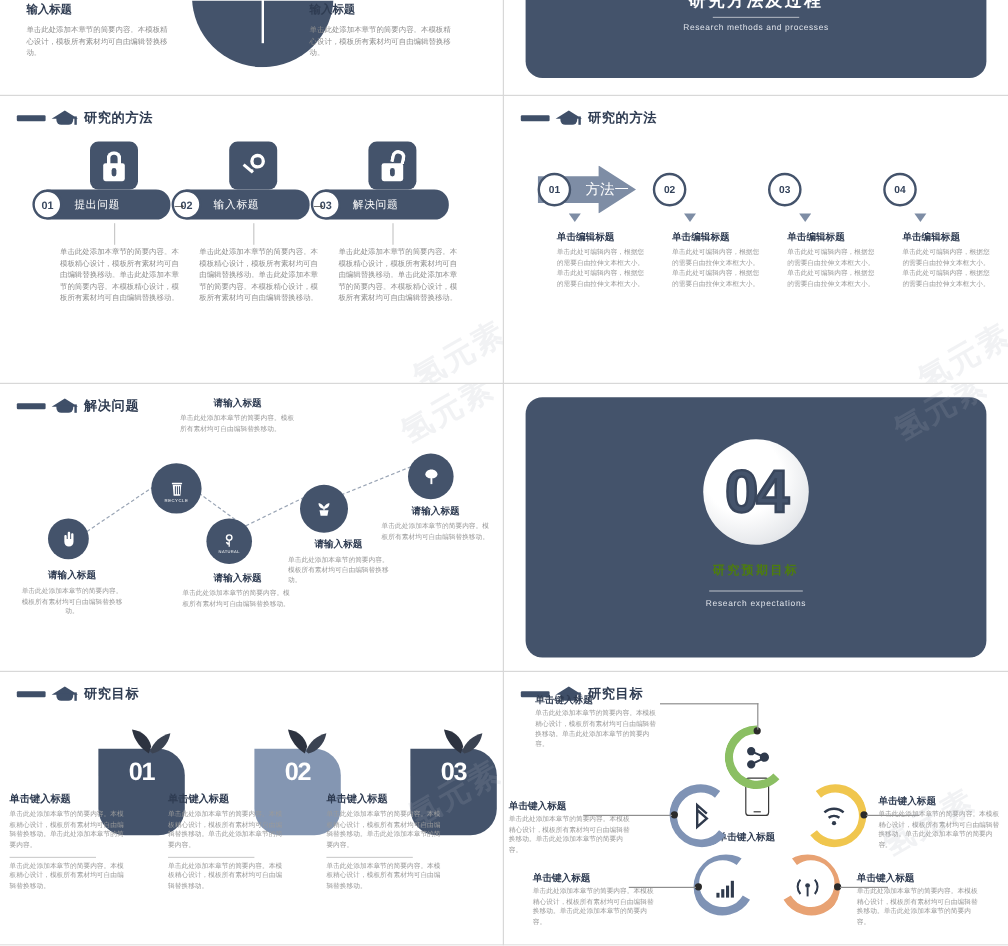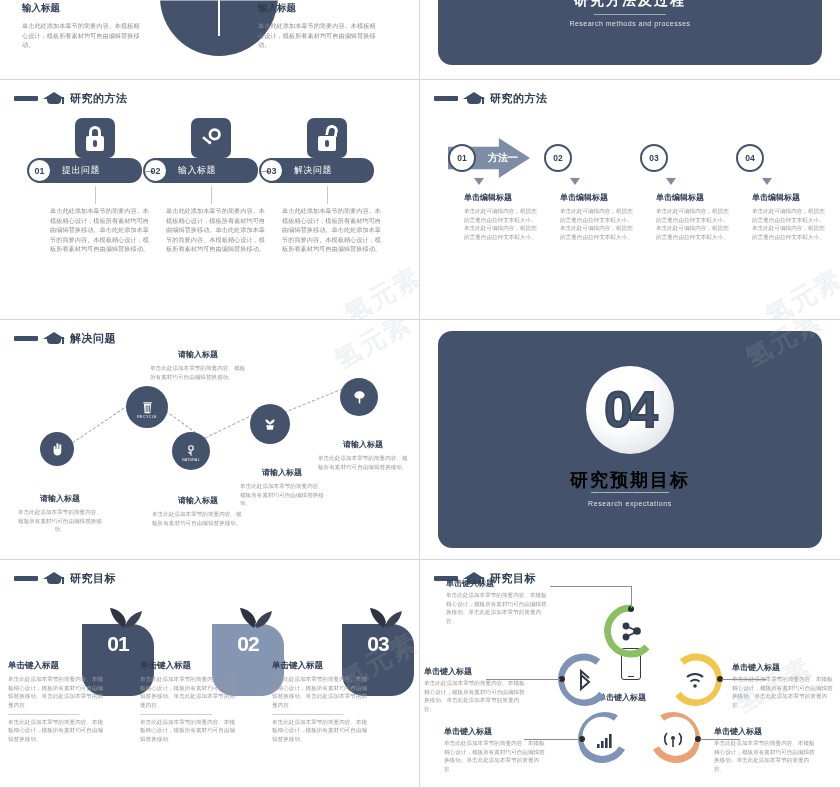--- a/index.html
+++ b/index.html
@@ -92,54 +92,54 @@
   .s2 .vline.v1 { left: 95px; } .s2 .vline.v2 { left: 211px; } .s2 .vline.v3 { left: 327px; }
   .s2 .body { position: absolute; top: 126px; width: 100px; }
   .s2 .body.a { left: 50px; } .s2 .body.b { left: 166px; } .s2 .body.c { left: 282px; }
 
   
   .s3 .arw {
     position: absolute; top: 58px; width: 82px; height: 40px; background: #7e8da5;
     clip-path: polygon(0 22%, 62% 22%, 62% 0, 100% 50%, 62% 100%, 62% 78%, 0 78%);
     display: flex; align-items: center;
   }
-  .s3 .arw .alabel { margin-left: 40px; color: #fff; font-size: 10px; font-weight: bold; }
+  .s3 .arw .alabel { margin-left: 40px; color: #fff; font-size: 12px; font-weight: normal; }
   .s3 .acirc {
     position: absolute; top: 64px; width: 28px; height: 28px; border-radius: 50%;
     background: #fff; border: 2.5px solid #44536b; color: #33425a;
     font-size: 8.5px; font-weight: bold; display: flex; align-items: center; justify-content: center;
   }
   .s3 .tick { position: absolute; top: 98px; width: 0; height: 0;
     border-left: 5px solid transparent; border-right: 5px solid transparent; border-top: 7px solid #7e8da5; }
   .s3 .body { position: absolute; top: 112px; width: 78px; }
 
   
   .s4 .ecirc {
     position: absolute; border-radius: 50%; background: #44536b;
     display: flex; align-items: center; justify-content: center; color: #fff;
   }
   .s4 .lnk { position: absolute; height: 0; border-top: 1px dashed #9aa5b5; transform-origin: 0 0; }
   .s4 .tblk { position: absolute; width: 86px; }
-  .s4 .tblk .h-sub { font-size: 8px; margin-top: 19px; }
+  .s4 .tblk .h-sub { font-size: 8px; }
 
   
   .s5 .panel {
     position: absolute; left: 18px; top: 11px; right: 18px; bottom: 11px;
     background: #44536b; border-radius: 14px;
   }
   .s5 .bigcirc {
     position: absolute; left: 50%; top: 46px; transform: translateX(-50%);
     width: 88px; height: 88px; border-radius: 50%;
     background: radial-gradient(circle at 38% 34%, #ffffff 40%, #e7e9ec 72%, #c9ced6 100%);
     display: flex; align-items: center; justify-content: center;
   }
   .s5 .bignum { font-size: 50px; font-weight: bold; color: #44536b; letter-spacing: -2px;
     -webkit-text-stroke: 2px #39465c; }
   .s5 .ztitle { position: absolute; left: 0; right: 0; top: 148px; text-align: center;
-    color: #000000; font-size: 18px; font-weight: bold; letter-spacing: 2px; }
+    color: #4d7c0f; font-size: 10px; font-weight: bold; letter-spacing: 2px; }
   .s5 .zrule { position: absolute; left: 50%; transform: translateX(-50%); top: 172px;
     width: 78px; height: 1px; background: rgba(255,255,255,.55); }
   .s5 .zsub { position: absolute; left: 0; right: 0; top: 180px; text-align: center;
     color: #dfe3ea; font-size: 7px; letter-spacing: .6px; }
 
   
   .s6 .apple { position: absolute; width: 72px; height: 72px; border-radius: 0 22px 22px 22px;
     display: flex; align-items: flex-start; justify-content: center; }
   .s6 .apple .anum { color: #fff; font-size: 21px; font-weight: bold; margin-top: 8px; letter-spacing: -1px; }
   .s6 .leaf { position: absolute; width: 40px; height: 30px; }

